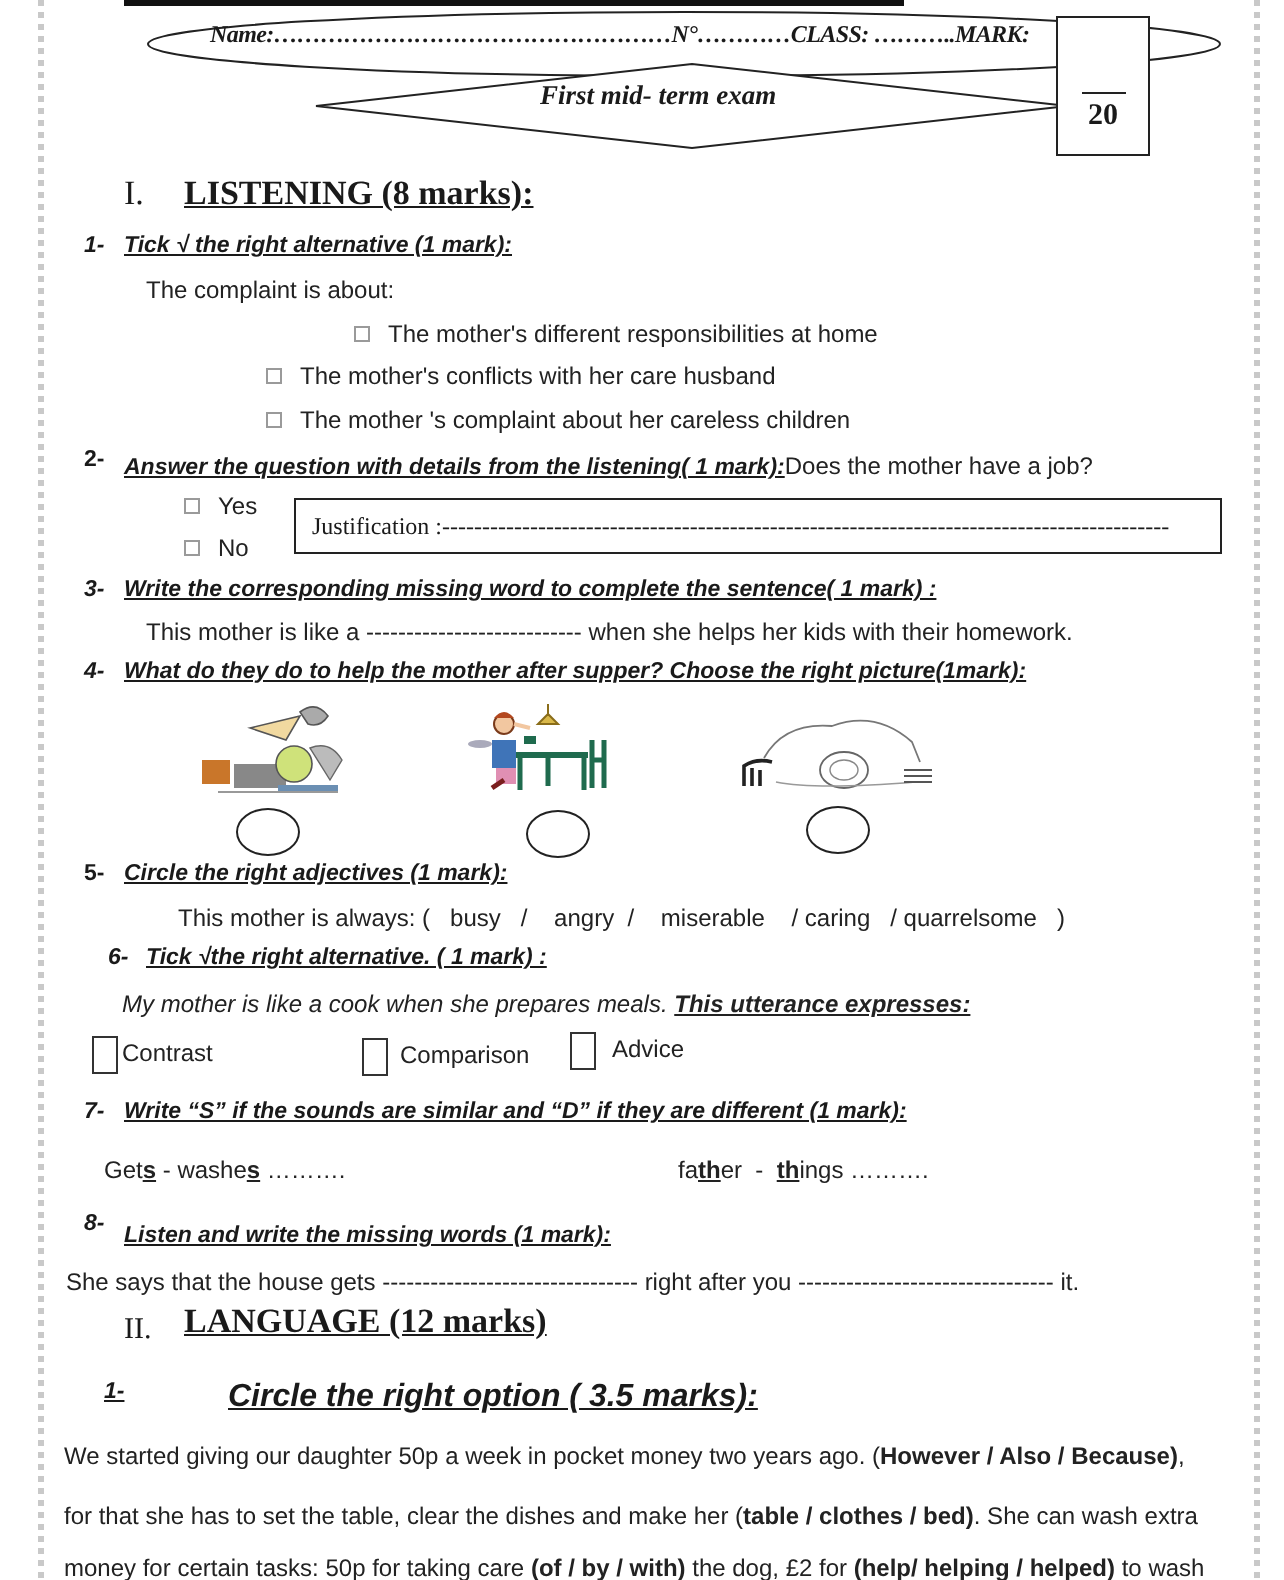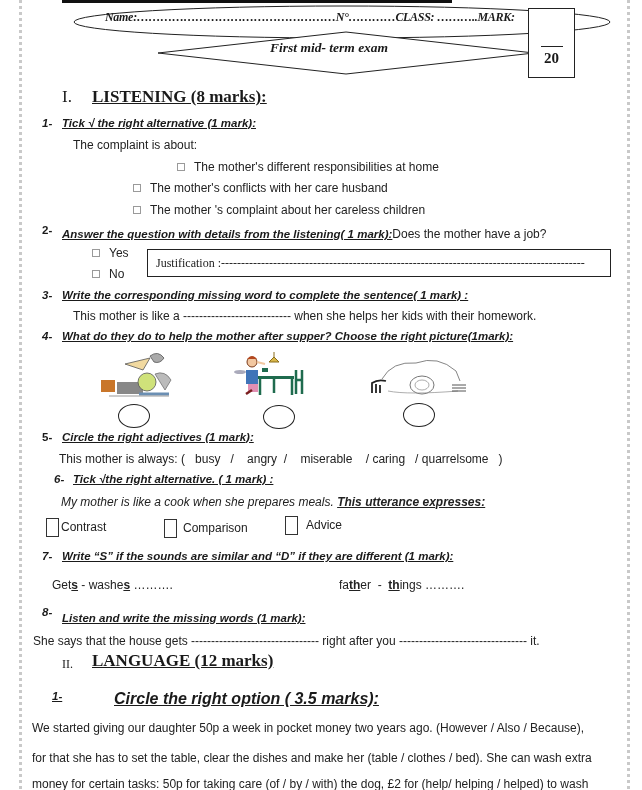--- a/index.html
+++ b/index.html
@@ -37,21 +37,21 @@
   .sm-box { display: inline-block; width: 8px; height: 8px; border: 1px solid #9a9a9a; vertical-align: middle; margin-right: 9px; position: relative; top: -1px; }
   .big-box { display: inline-block; width: 13px; height: 19px; border: 1.2px solid #333; vertical-align: middle; margin-right: 2px; }
 
   .justif-box { position: absolute; left: 147px; top: 249px; width: 464px; height: 28px; border: 1.2px solid #222; border-right-width: 1.6px; border-bottom-width: 1.8px; }
   .justif-box span { position: absolute; left: 8px; top: 6px; font-family: "Liberation Serif", serif; font-size: 12px; white-space: nowrap; }
 
   .pic { position: absolute; }
   .answer-circle { position: absolute; width: 32px; height: 24px; border: 1.3px solid #222; border-radius: 50%; }
 
   .u { text-decoration: underline; font-weight: bold; }
-  .b { font-weight: normal; }
+  .b { font-weight: bold; }
   .para { left: 32px; font-size: 12px; color: #222; }
 </style>
 </head>
 <body>
 
 <div class="page-border-left"></div>
 <div class="page-border-right"></div>
 
 <div class="top-rule"></div>
 <svg class="name-ellipse" viewBox="0 0 540 36">
@@ -124,39 +124,39 @@
   <path d="M20 36 q20 4 70 0" fill="none" stroke="#999" stroke-width="0.8"></path>
   <path d="M84 30 h14 M84 33 h14 M84 36 h14" stroke="#555" stroke-width="1"></path>
 </svg>
 
 <div class="answer-circle" style="left:118px; top:404px;"></div>
 <div class="answer-circle" style="left:263px; top:405px;"></div>
 <div class="answer-circle" style="left:403px; top:403px;"></div>
 
 <div class="abs q-num" style="left:42px; top:431px; font-style:normal;">5-</div>
 <div class="abs q-title" style="left:62px; top:431px;">Circle the right adjectives (1 mark):</div>
-<div class="abs body" style="left:59px; top:452px; white-space:pre;">This mother is always: (   busy   /    angry  /    miserable    / caring   / quarrelsome   )</div>
+<div class="abs body" style="left:89px; top:452px; white-space:pre;">This mother is always: (   busy   /    angry  /    miserable    / caring   / quarrelsome   )</div>
 
 <div class="abs q-num" style="left:54px; top:473px;">6-</div>
 <div class="abs q-title" style="left:73px; top:473px;">Tick √the right alternative. ( 1 mark) :</div>
 <div class="abs body ital" style="left:61px; top:495px;"><span>My mother is like a cook when she prepares meals. </span><span class="u">This utterance expresses:</span></div>
 <div class="abs body" style="left:46px; top:518px;"><span class="big-box"></span><span>Contrast</span></div>
-<div class="abs body" style="left:164px; top:519px;text-align:center;"><span class="big-box" style="margin-right:6px;"></span><span>Comparison</span></div>
+<div class="abs body" style="left:181px; top:519px;text-align:center;"><span class="big-box" style="margin-right:6px;"></span><span>Comparison</span></div>
 <div class="abs body" style="left:285px; top:516px;"><span class="big-box" style="margin-right:8px;"></span><span>Advice</span></div>
 
 <div class="abs q-num" style="left:42px; top:550px;">7-</div>
 <div class="abs q-title" style="left:62px; top:550px;">Write “S” if the sounds are similar and “D” if they are different (1 mark):</div>
 <div class="abs body" style="left:52px; top:578px; white-space:pre;"><span>Get</span><span class="u">s</span><span> - washe</span><span class="u">s</span><span> ……….</span></div>
 <div class="abs body" style="left:339px; top:578px; white-space:pre;"><span>fa</span><span class="u">th</span><span>er  -  </span><span class="u">th</span><span>ings ……….</span></div>
 
 <div class="abs q-num" style="left:42px; top:606px;">8-</div>
 <div class="abs q-title" style="left:62px; top:612px;">Listen  and write the missing words (1 mark):</div>
 <div class="abs body" style="left:33px; top:634px;">She says that the house gets -------------------------------- right after you --------------------------------  it.</div>
 
-<div class="abs sec-num" style="left:62px; top:655px; font-size:12px; top:657px;">II.</div>
+<div class="abs sec-num" style="left:62px; top:655px; font-size:15px; top:657px;">II.</div>
 <div class="abs sec-title" style="left:92px; top:651px;">LANGUAGE (12 marks)</div>
 
 <div class="abs q-num" style="left:52px; top:690px; text-decoration:underline;">1-</div>
 <div class="abs q-title" style="left:72px; top:690px; font-size:16px;margin-left:42px;">Circle the right option ( 3.5  marks):</div>
 
 <div class="abs para" style="top:721px;" id="pline0"><span>We started giving our daughter 50p a week in pocket money two years ago. (</span><span class="b">However / Also / Because)</span><span>,</span></div>
 <div class="abs para" style="top:751px;" id="pline1"><span>for that she has to set the table, clear the dishes and make her (</span><span class="b">table / clothes / bed)</span><span>. She can wash extra</span></div>
 <div class="abs para" style="top:777px;" id="pline2"><span>money for certain tasks: 50p for taking care </span><span class="b">(of / by / with)</span><span> the dog, £2 for </span><span class="b">(help/ helping / helped)</span><span> to wash</span></div>
 
 </body></html>

